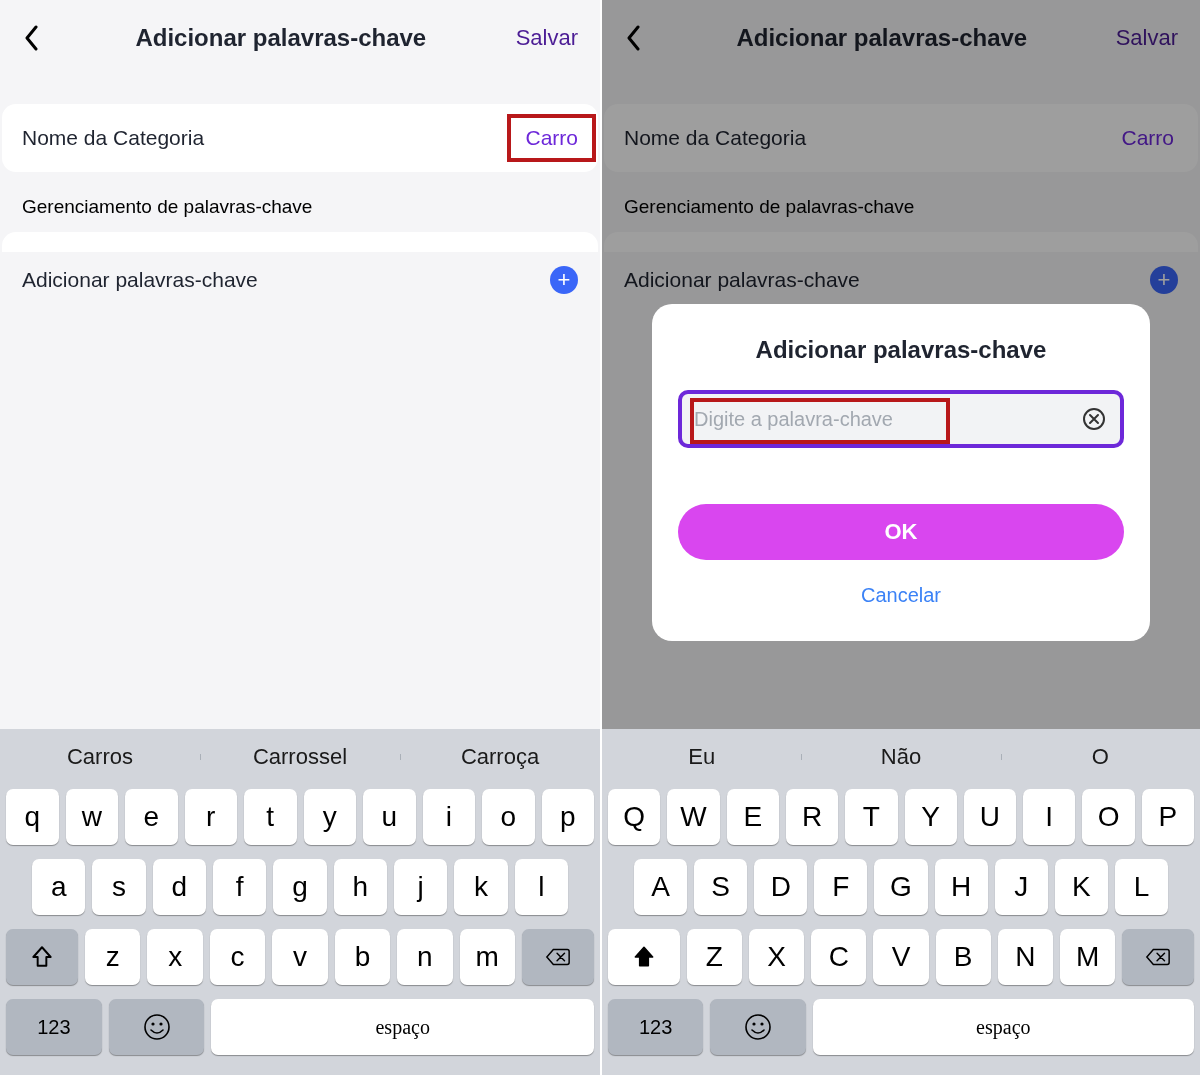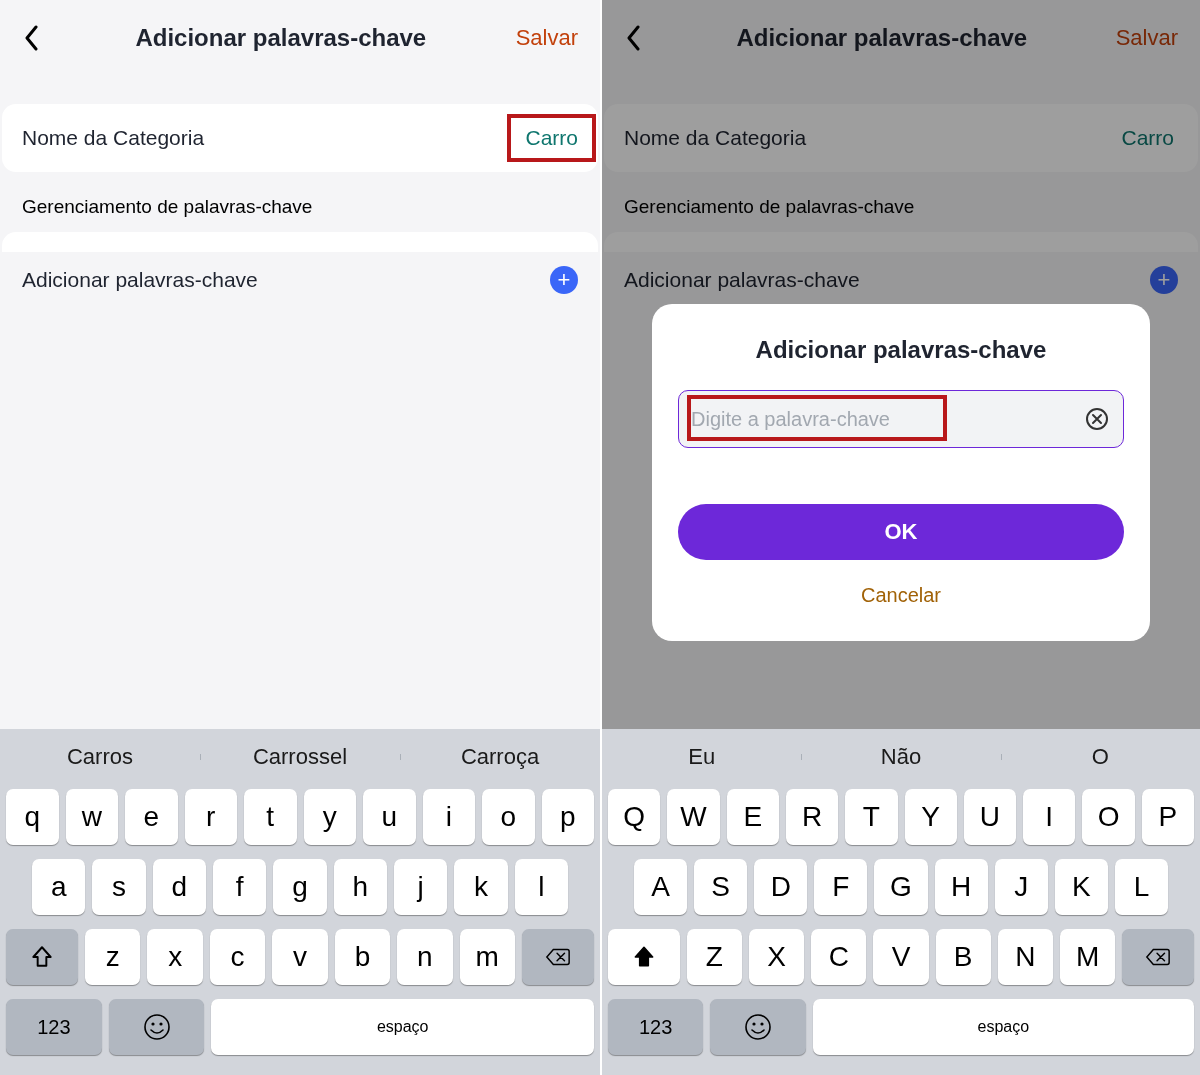--- a/index.html
+++ b/index.html
@@ -23,35 +23,35 @@
     .header {
       display: flex;
       align-items: center;
       justify-content: space-between;
       padding: 16px 22px 16px 18px;
       height: 76px;
     }
     .back-btn { width: 28px; height: 28px; display:flex; align-items:center; justify-content:center; }
     .back-btn svg { width: 16px; height: 26px; }
     .header-title { font-size: 24px; font-weight: 600; color: #1f2430; }
-    .save-btn { font-size: 22px; color: #c2410c; }
+    .save-btn { font-size: 22px; color: #4c1d95; }
     .content { flex: 1; padding: 0 2px; }
     .card {
       background: #fff;
       border-radius: 14px;
       padding: 22px 20px;
       margin-top: 28px;
     }
     .row {
       display: flex;
       justify-content: space-between;
       align-items: center;
     }
     .row-label { font-size: 21px; color: #1f2430; }
-    .row-value { font-size: 21px; color: #0f766e; font-weight: 500; }
+    .row-value { font-size: 21px; color: #6d28d9; font-weight: 500; }
     .highlight-box {
       border: 4px solid #b8181a;
       padding: 8px 14px;
       margin: -12px -18px -12px 0;
     }
     .section-label {
       color: #000000;
       font-size: 19px;
       padding: 24px 20px 14px 20px;
     }
@@ -110,21 +110,21 @@
     }
     .modal-title {
       font-size: 24px;
       font-weight: 600;
       color: #1f2430;
       text-align: center;
       margin-bottom: 26px;
     }
     .input-wrap {
       position: relative;
-      border: 1px solid #6d28d9;
+      border: 4px solid #6d28d9;
       border-radius: 10px;
       background: #f2f3f5;
       height: 58px;
       display: flex;
       align-items: center;
       padding: 0 12px;
       margin-bottom: 56px;
     }
     .input-wrap input {
       flex: 1;
@@ -142,34 +142,34 @@
       width: 260px; height: 46px;
       border: 4px solid #b8181a;
       pointer-events: none;
     }
     .clear-icon {
       width: 28px; height: 28px;
       display:flex; align-items:center; justify-content:center;
     }
     .clear-icon svg { width: 24px; height: 24px; }
     .ok-btn {
-      background: #6d28d9;
+      background: #d946ef;
       color: #fff;
       height: 56px;
       border-radius: 28px;
       display: flex;
       align-items: center;
       justify-content: center;
       font-size: 22px;
       font-weight: 600;
       margin-bottom: 20px;
     }
     .cancel-btn {
       text-align: center;
-      color: #a16207;
+      color: #3b82f6;
       font-size: 20px;
       padding: 4px 0 8px 0;
     }
     
     .keyboard {
       background: #d2d5db;
       width: 100%;
       position: absolute;
       bottom: 0;
       left: 0;
@@ -213,21 +213,21 @@
       justify-content: center;
       font-size: 28px;
       color: #000;
       box-shadow: 0 1px 1px rgba(0,0,0,0.35);
       min-width: 0;
     }
     .key.fn { background: #b1b7c0; }
     .key.shift, .key.backsp { flex: 1.3; background: #b1b7c0; }
     .key.shift.white, .key.shift-filled { background: #fff; }
     .key.shift-dark { background: #b1b7c0; }
-    .key.space { flex: 5.2; font-size: 16px; }
+    .key.space { flex: 5.2; font-size: 20px; font-family: Liberation Serif, serif; }
     .key.num { flex: 1.3; font-size: 20px; }
     .key.action { flex: 2.2; font-size: 20px; }
     .key.action.blue { background: #0b7cff; color: #fff; }
     .key.emoji { flex: 1.3; font-size: 26px; }
     .kbd-row.r2 { padding: 0 26px; }
     .kbd-row.r3 { }
     .kbd-row.r4 { }
     .shift-arrow svg, .backsp svg { width: 26px; height: 26px; }
     .shift-arrow.filled svg path { fill: #000; stroke: #000; }
     .emoji-face svg { width: 30px; height: 30px; }

